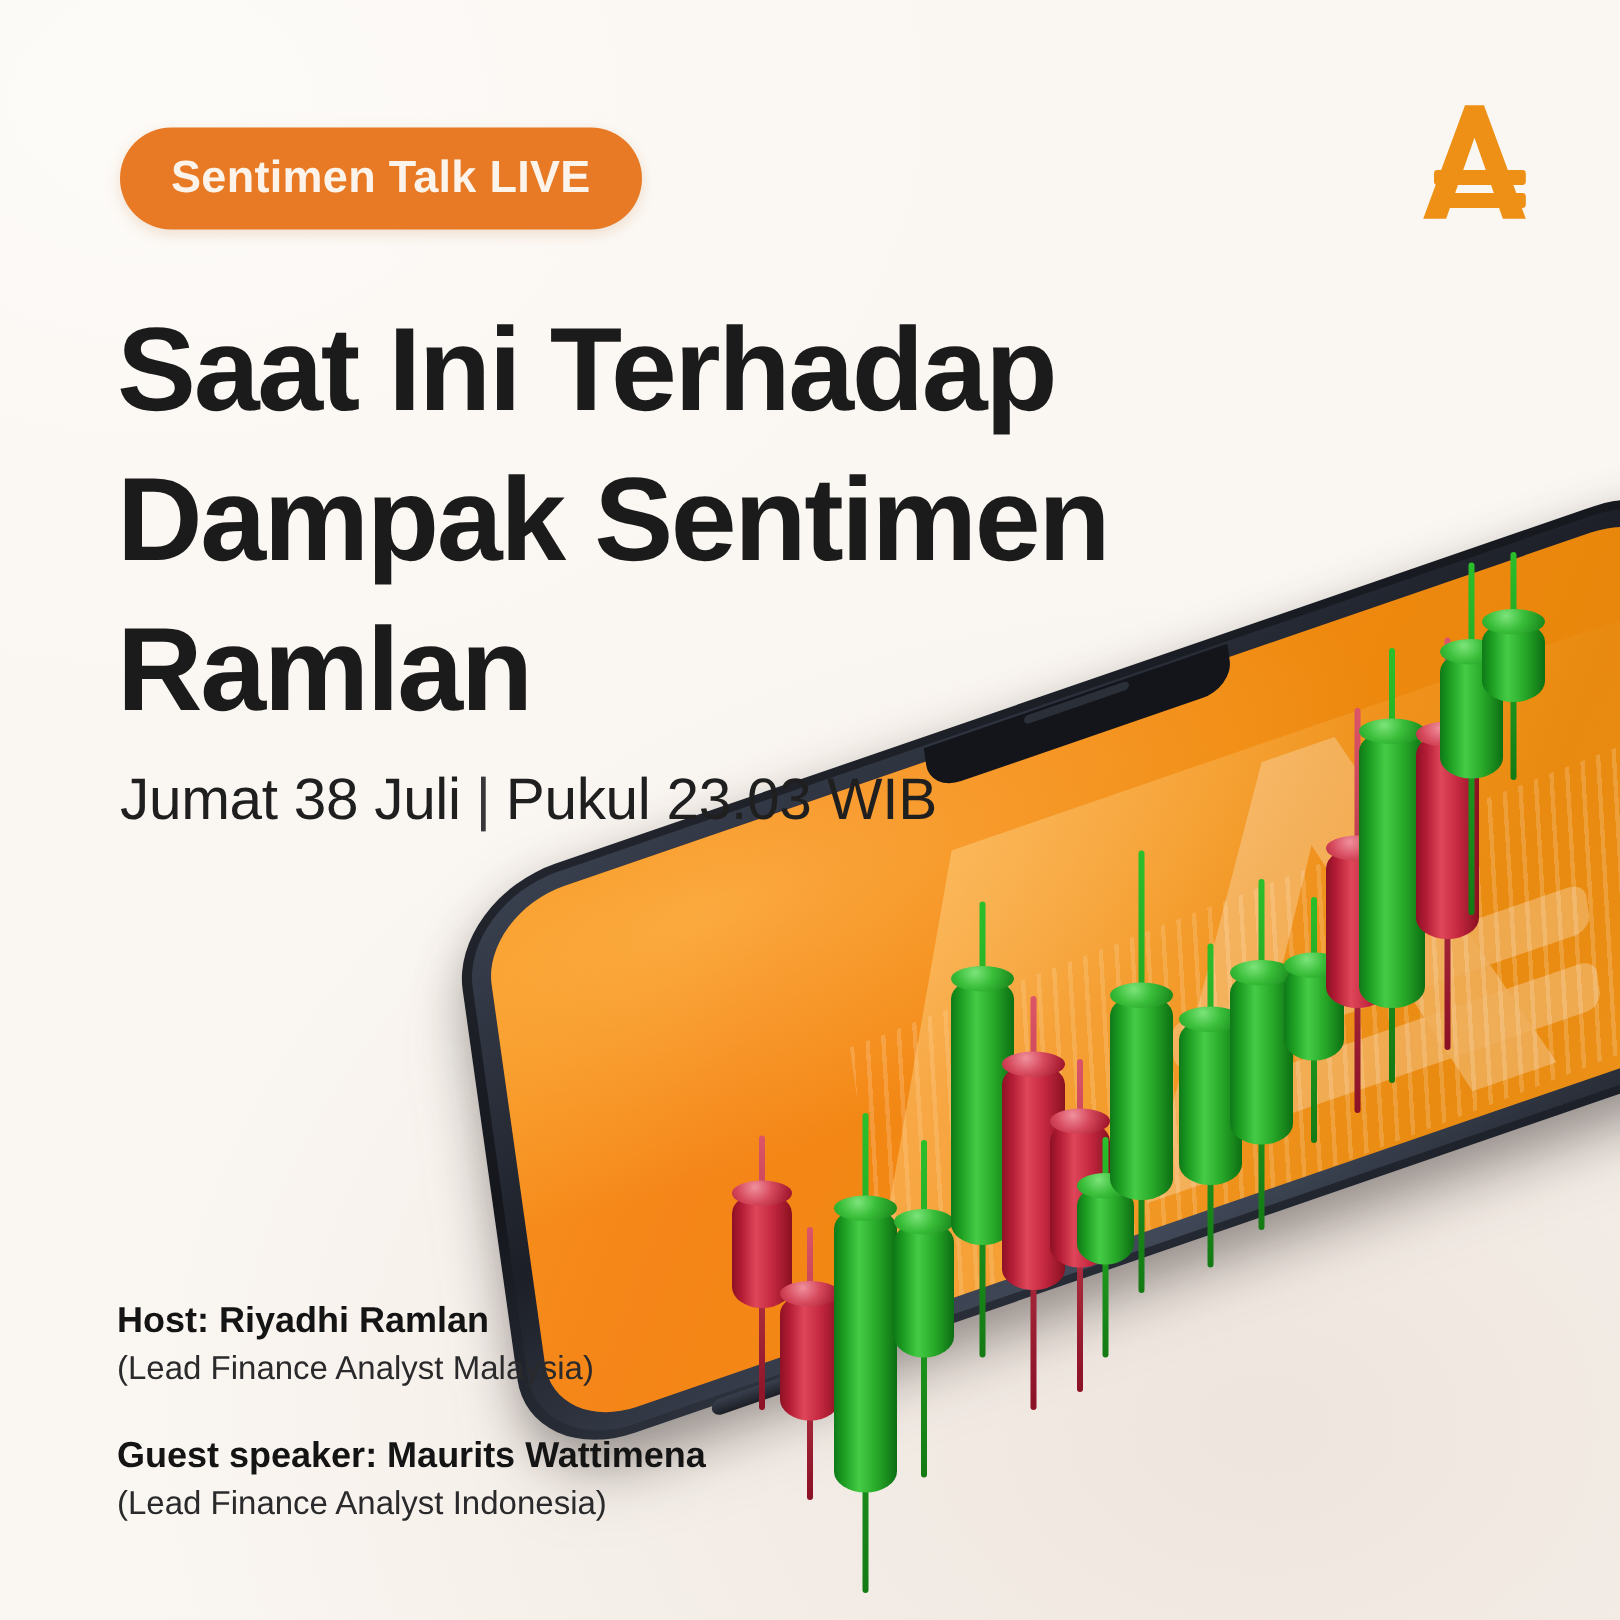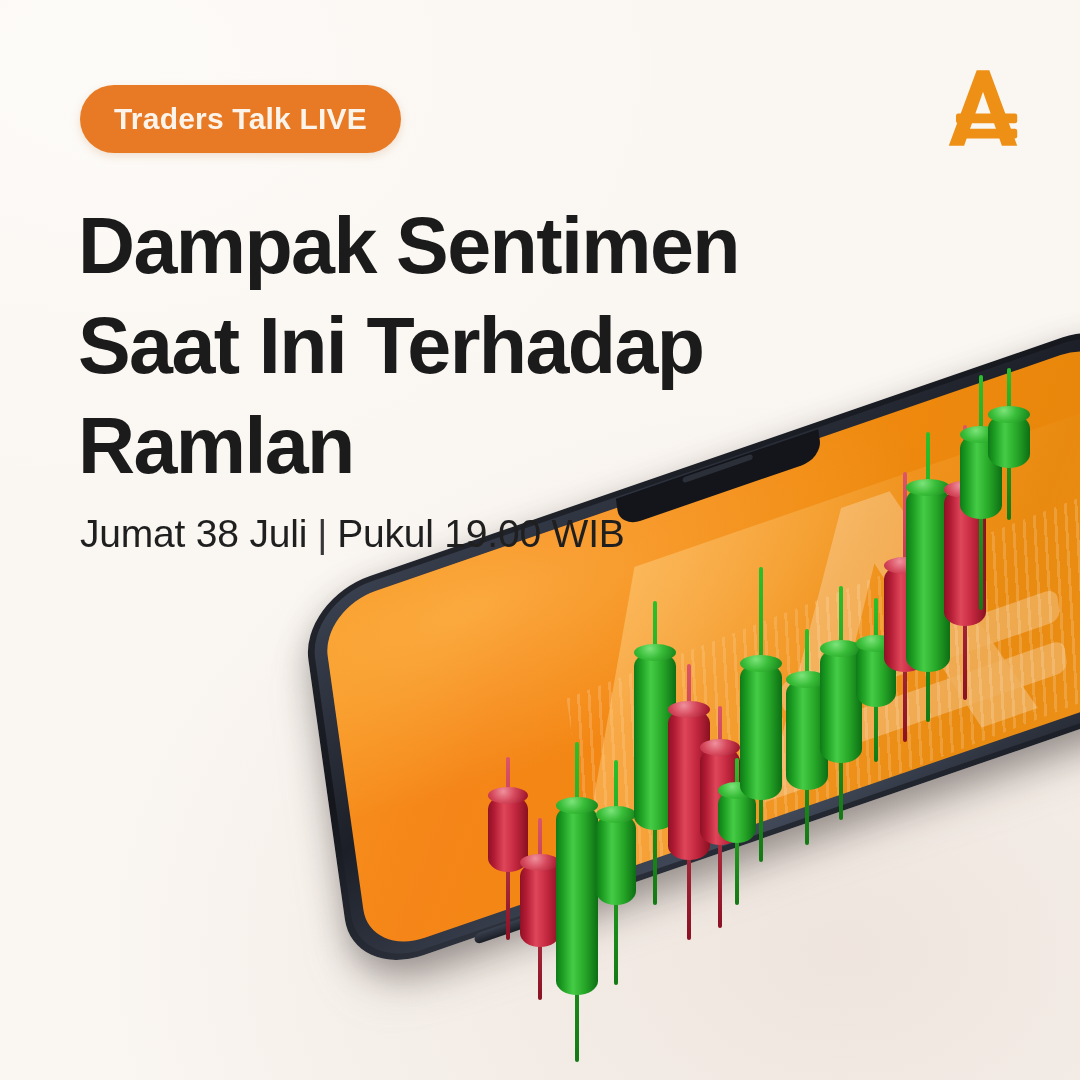--- a/index.html
+++ b/index.html
@@ -208,34 +208,44 @@
         <div class="cap" style="top: 51px; width: 42px;"></div>
       </div>
       <div class="candle g" style="left: 988px; top: 368px; width: 42px; height: 152px;">
         <div class="wick" style="top: 0px; height: 152px;"></div>
         <div class="body3d" style="top: 46px; width: 42px; height: 54px;"></div>
         <div class="cap" style="top: 38px; width: 42px;"></div>
       </div>
     </div>
 
   <div class="badge">
-    <span>Traders Talk LIVE</span>
+    <span>Sentimen Talk LIVE</span>
   </div>
 
   <div class="logo">
     <svg viewBox="0 0 100 100">
       <path d="M43 8 h14 l31 84 h-17 l-21 -60 -21 60 h-17 z" fill="#EE9015"></path>
       <rect x="20" y="56" width="68" height="11" rx="2.5" fill="#EE9015"></rect>
       <rect x="24" y="73" width="64" height="11" rx="2.5" fill="#EE9015"></rect>
     </svg>
   </div>
 
   <div class="headline">
+    <span class="ln">Saat Ini Terhadap</span>
     <span class="ln">Dampak Sentimen</span>
-    <span class="ln">Saat Ini Terhadap</span>
     <span class="ln">Ramlan</span>
   </div>
 
   <div class="dateline">
-    <span>Jumat 38 Juli</span><span class="sep">|</span><span>Pukul 19.00 WIB</span>
-  </div>
-
+    <span>Jumat 38 Juli</span><span class="sep">|</span><span>Pukul 23.03 WIB</span>
+  </div>
+
+  <div class="speakers" id="speakers">
+      <div class="sp-block">
+        <div class="sp-name">Host: Riyadhi Ramlan</div>
+        <div class="sp-role">(Lead Finance Analyst Malaysia)</div>
+      </div>
+      <div class="sp-block">
+        <div class="sp-name">Guest speaker: Maurits Wattimena</div>
+        <div class="sp-role">(Lead Finance Analyst Indonesia)</div>
+      </div>
+    </div>
 </div>
 
 </body></html>

